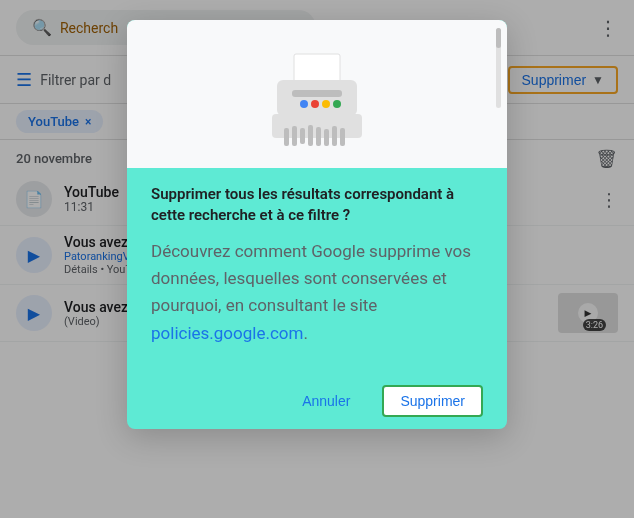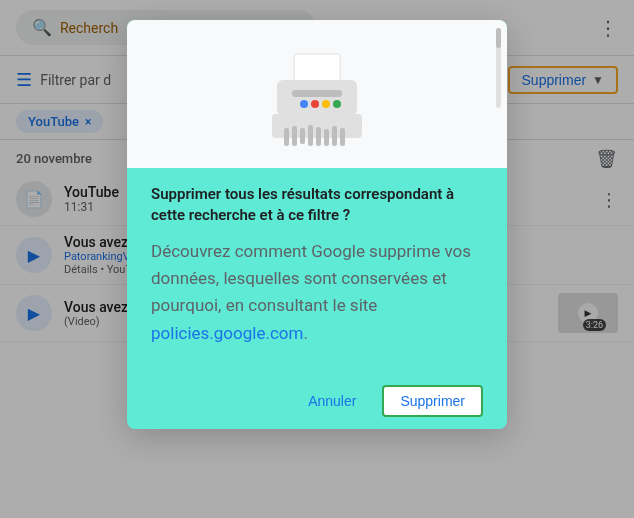--- a/index.html
+++ b/index.html
@@ -248,21 +248,21 @@
     }
     .modal-link {
       color: #1a73e8;
       text-decoration: none;
     }
     .modal-footer {
       display: flex;
       justify-content: flex-end;
       align-items: center;
       padding: 12px 24px;
-      gap: 10px;
+      gap: 16px;
       border-top: none;
     }
     .btn-cancel {
       background: none;
       border: none;
       color: #1a73e8;
       font-size: 14px;
       font-weight: 500;
       padding: 8px 16px;
       cursor: pointer;

